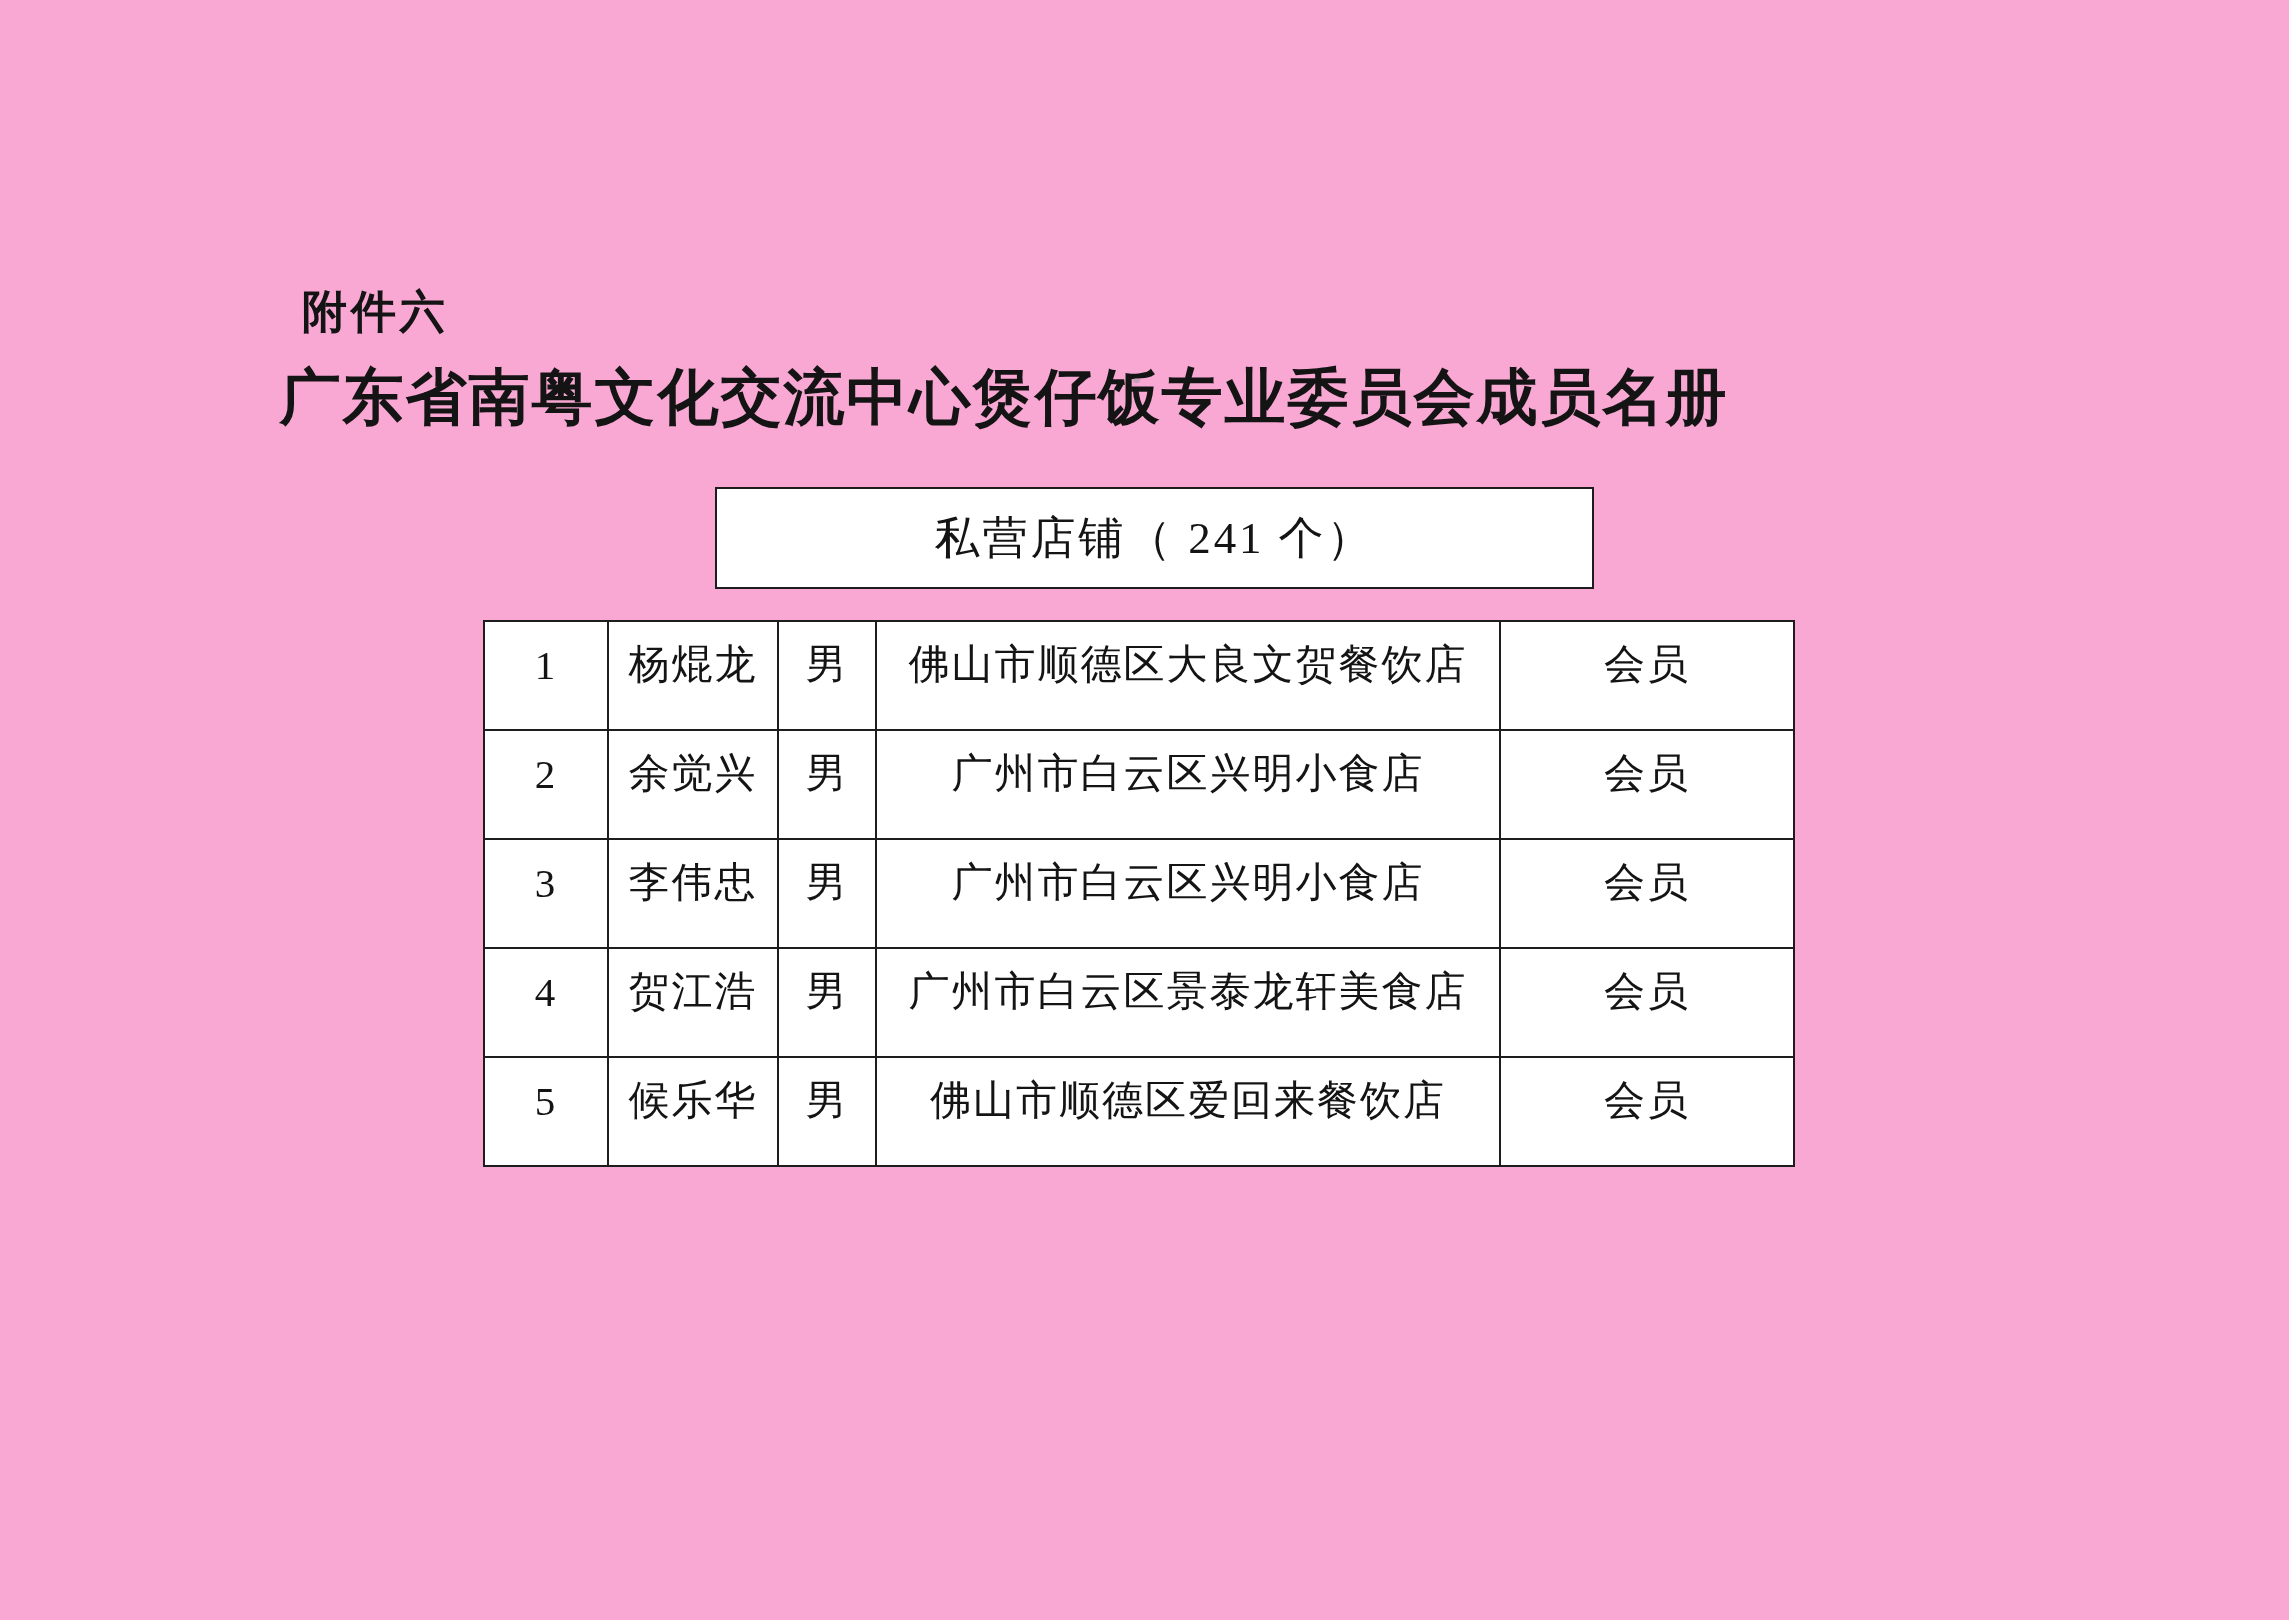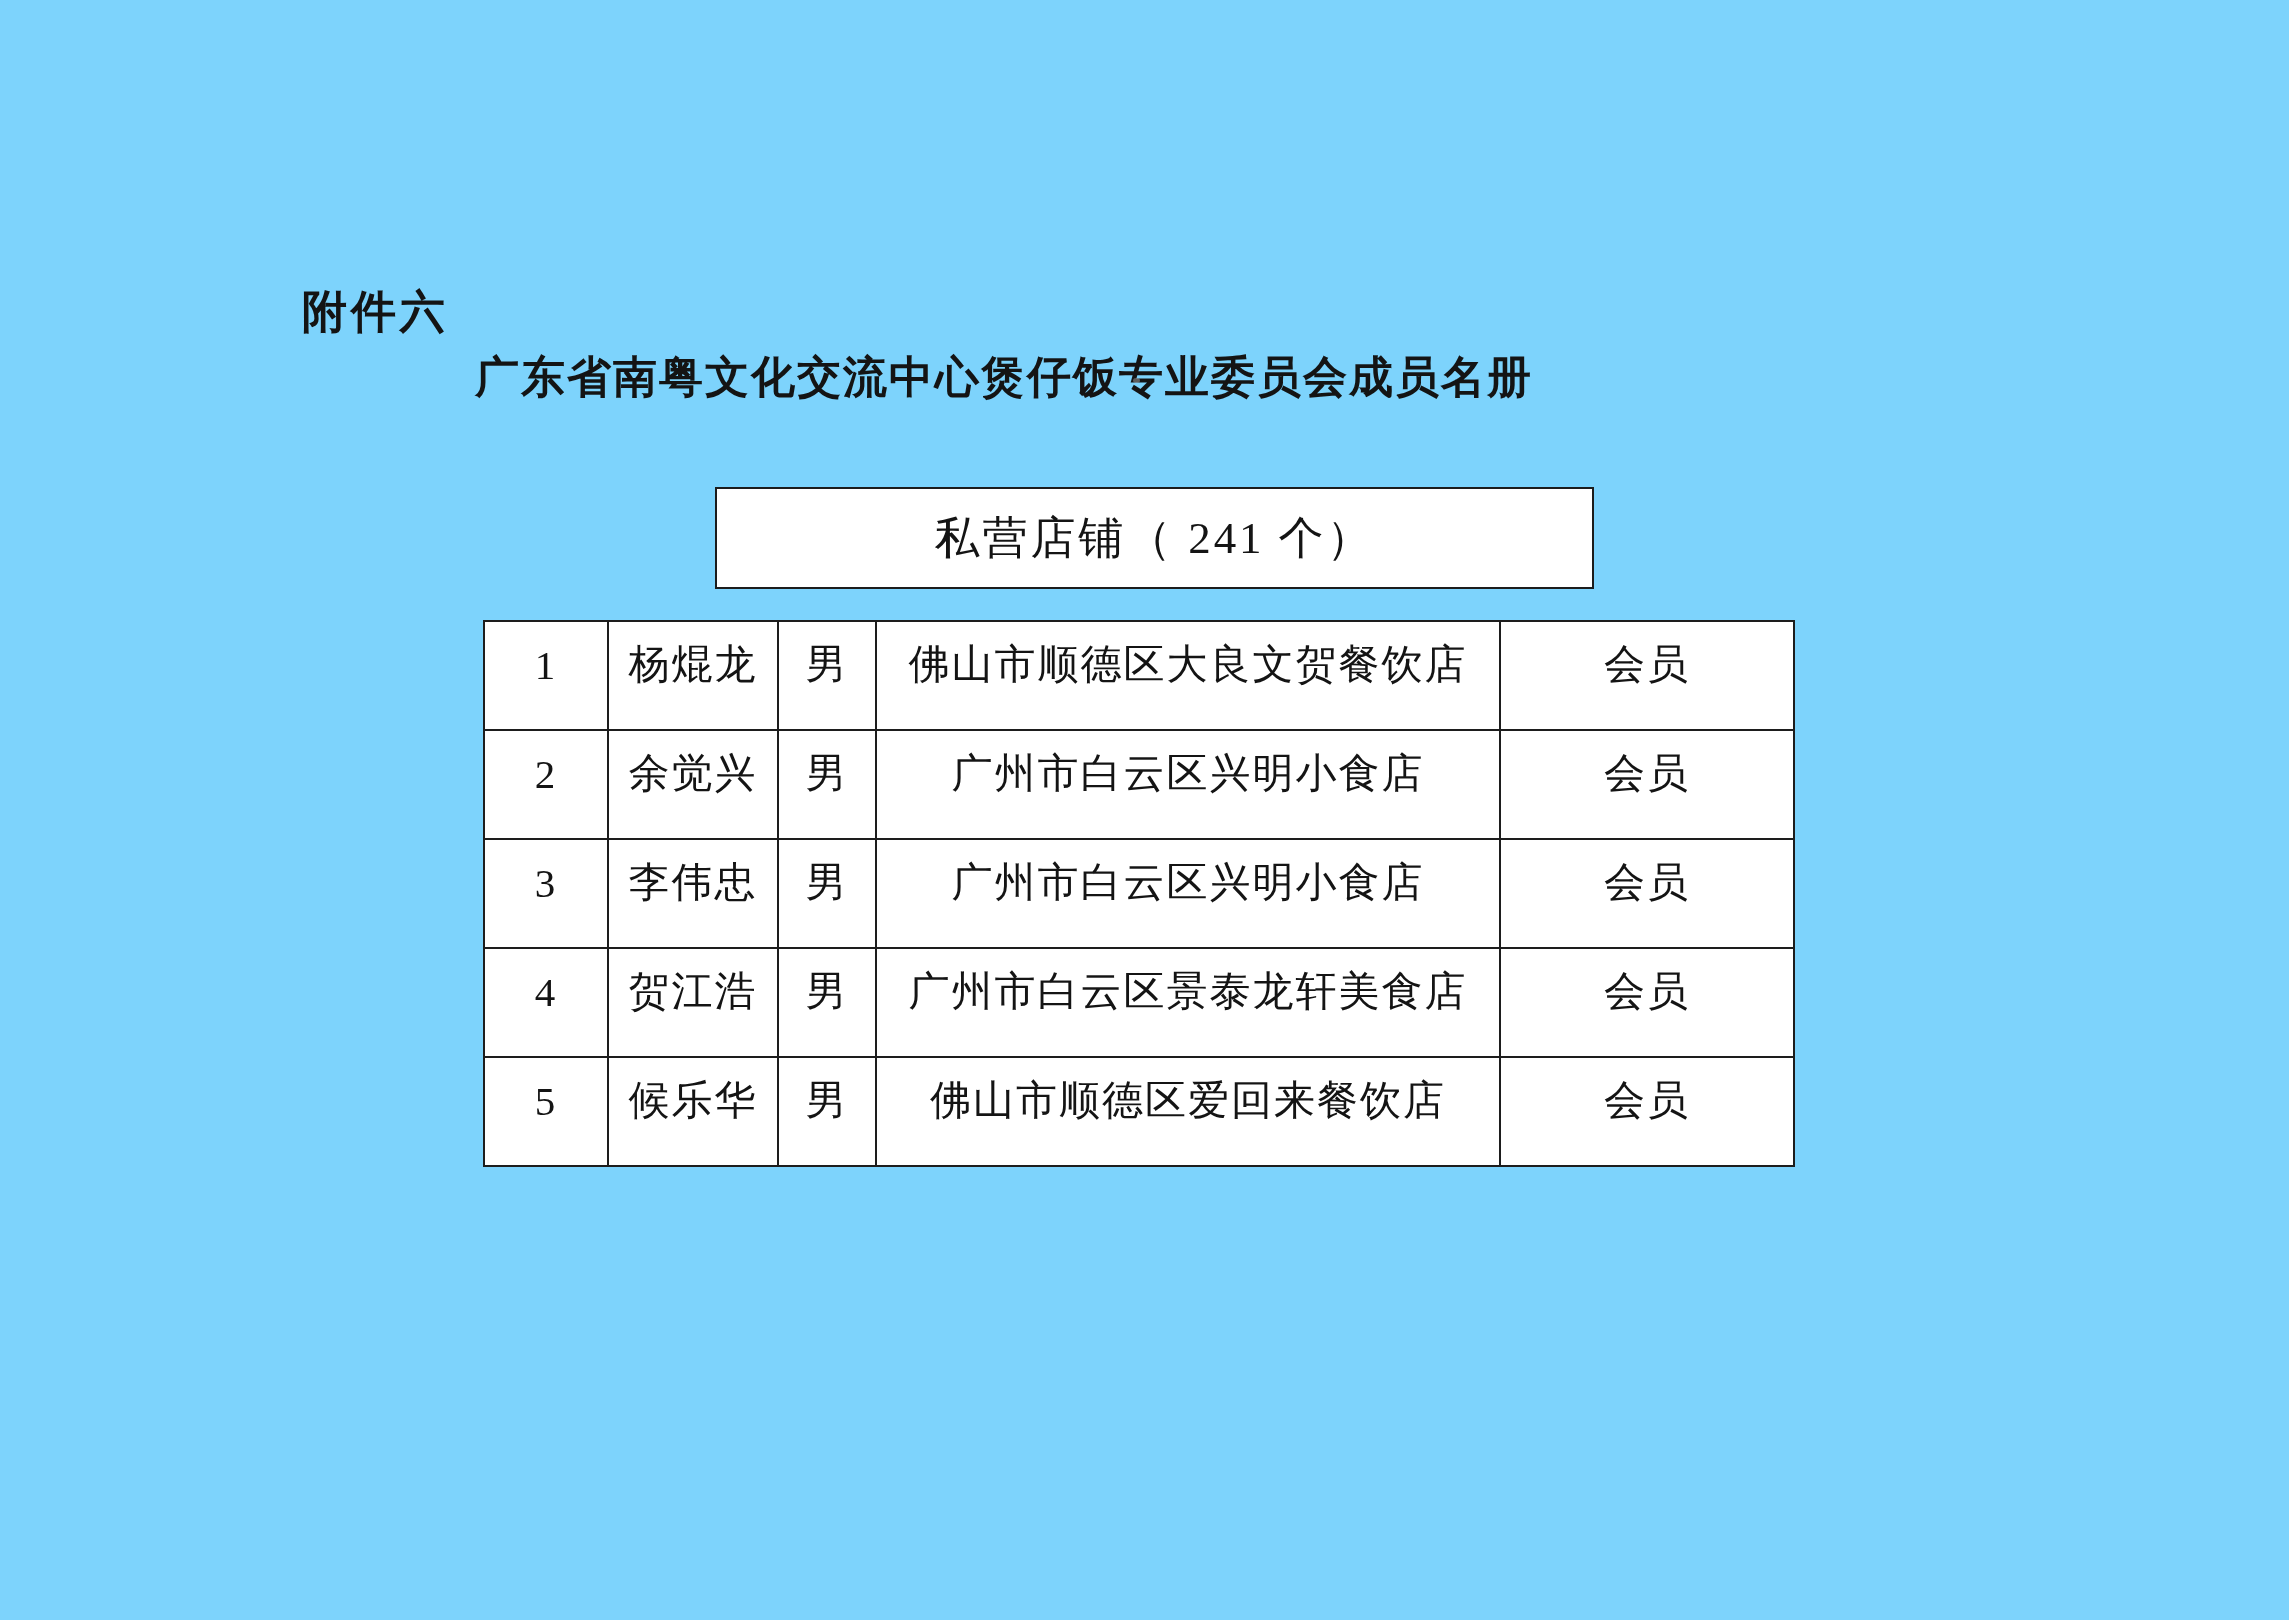--- a/index.html
+++ b/index.html
@@ -4,40 +4,40 @@
 <style>
   html, body {
     margin: 0;
     padding: 0;
     background: #e8e8e8;
   }
   .page {
     position: relative;
     width: 2290px;
     height: 1620px;
-    background: #7dd3fc;
+    background: #f9a8d4;
     overflow: hidden;
     font-family: "Liberation Serif", "DejaVu Serif", serif;
     color: #141414;
   }
   .attachment-label {
     position: absolute;
     left: 302px;
     top: 282px;
     font-size: 45px;
     font-weight: 700;
     letter-spacing: 3.9px;
   }
   .doc-title {
     position: absolute;
     left: 0;
-    top: 348px;
+    top: 357px;
     width: 2008px;
     text-align: center;
-    font-size: 44px;
+    font-size: 61px;
     font-weight: 700;
     letter-spacing: 2px;
     white-space: nowrap;
   }
   .subtitle-box {
     position: absolute;
     left: 715px;
     top: 487px;
     width: 879px;
     height: 102px;

